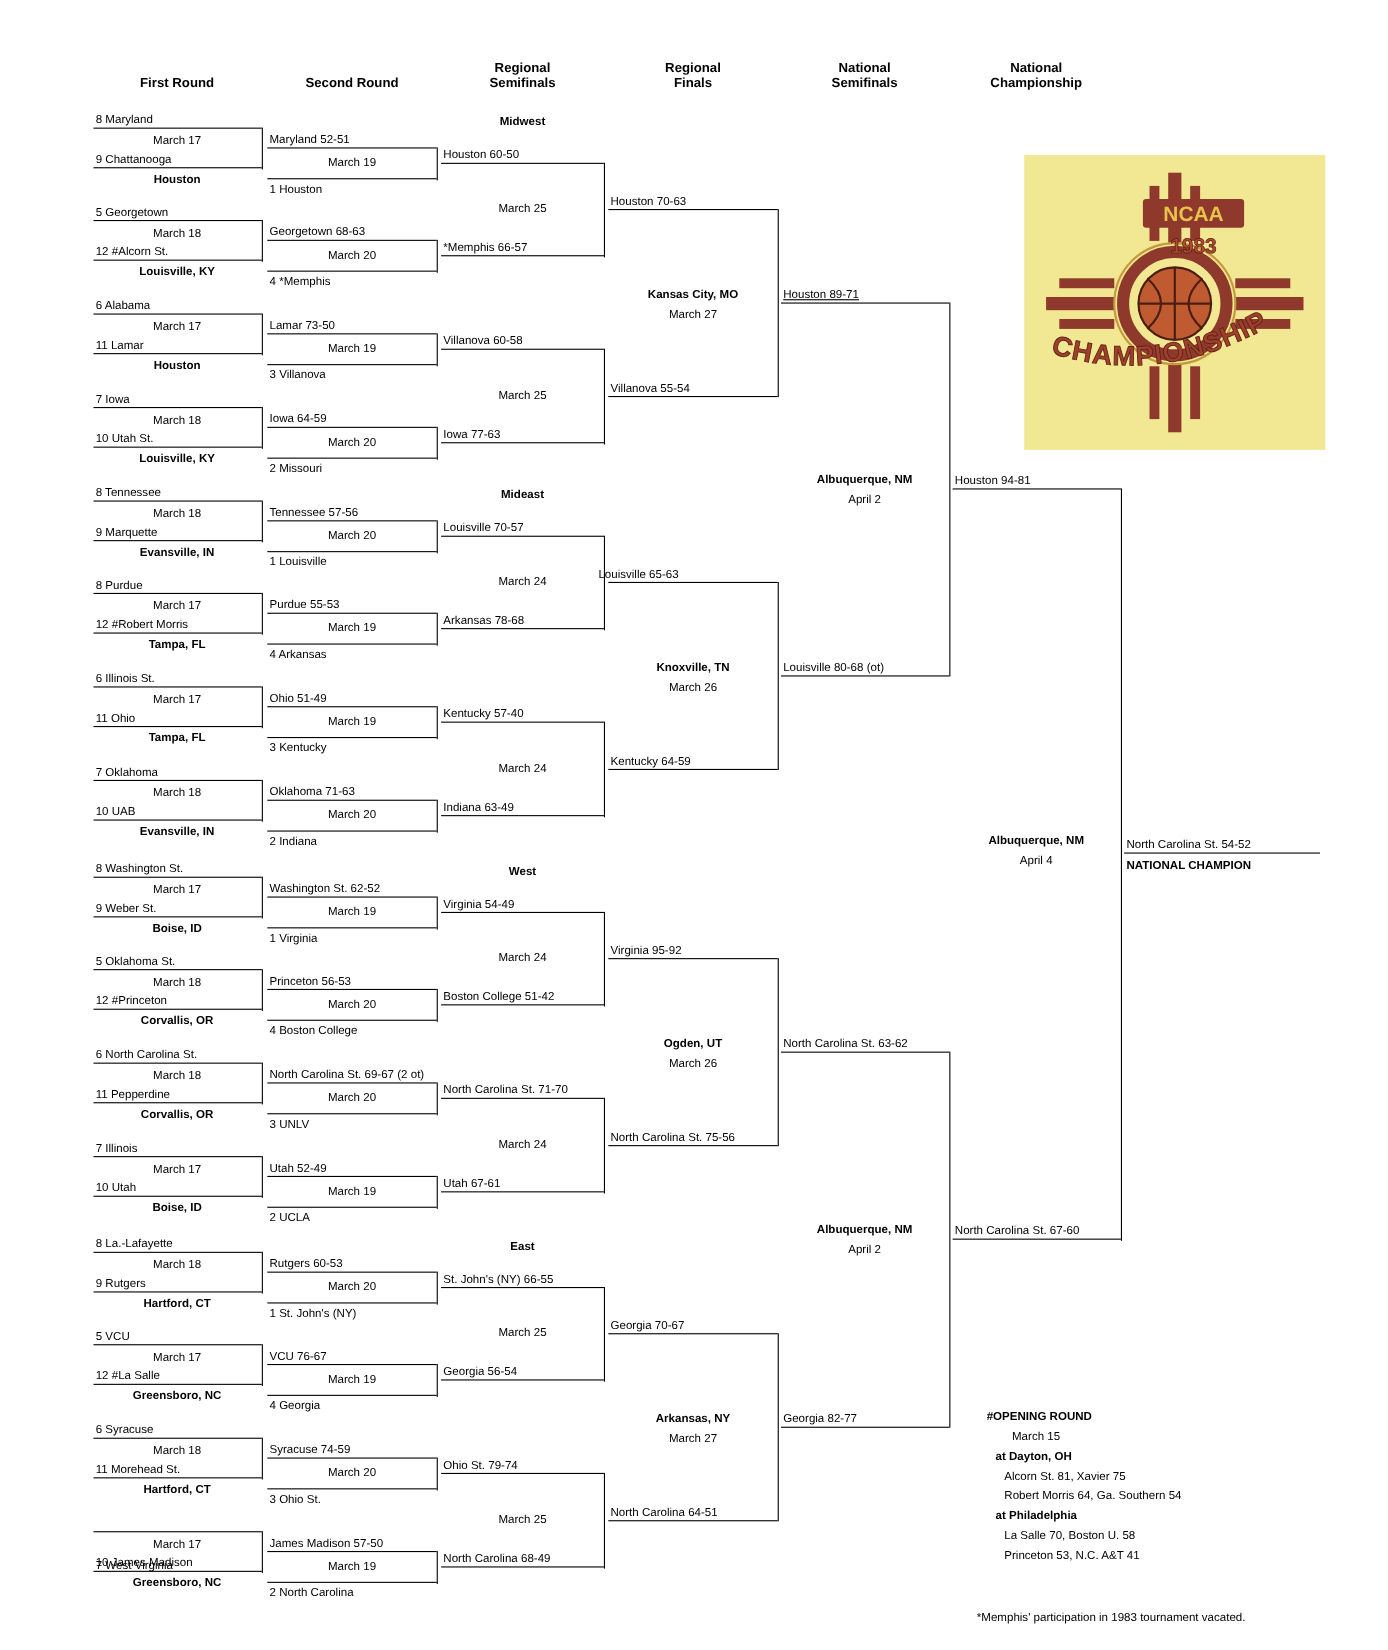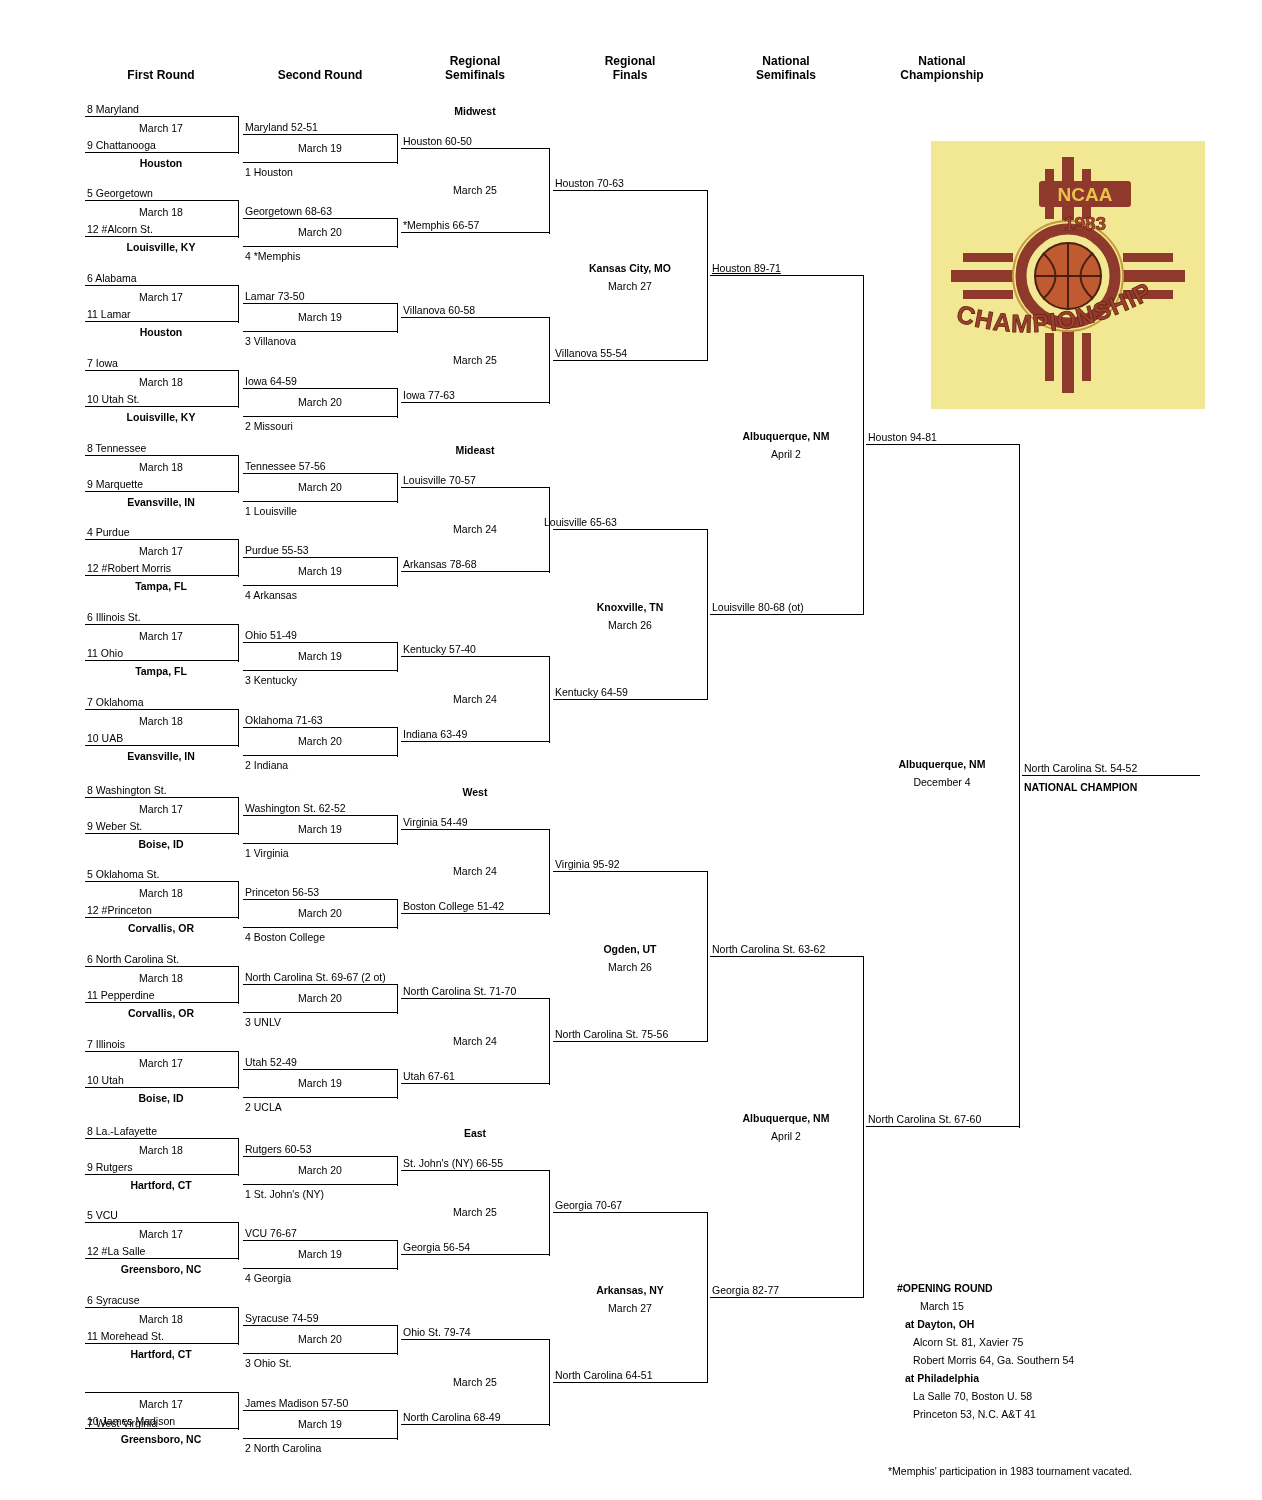--- a/index.html
+++ b/index.html
@@ -176,21 +176,21 @@
     <div class="lbl b c" style="left: 161px; top: 496px;">Evansville, IN</div>
     <div class="hl" style="left: 243px; top: 473px; width: 154px;"></div>
     <div class="hl" style="left: 243px; top: 501px; width: 154px;"></div>
     <div class="vl" style="left: 397px; top: 473px; height: 29.5px;"></div>
     <div class="lbl" style="left: 245px; top: 460px;">Tennessee 57-56</div>
     <div class="lbl c" style="left: 320px; top: 481px;">March 20</div>
     <div class="lbl" style="left: 245px; top: 505px;">1 Louisville</div>
     <div class="hl" style="left: 85px; top: 539px; width: 153px;"></div>
     <div class="hl" style="left: 85px; top: 575px; width: 153px;"></div>
     <div class="vl" style="left: 238px; top: 539px; height: 37.5px;"></div>
-    <div class="lbl" style="left: 87px; top: 526px;">4 Purdue</div>
+    <div class="lbl" style="left: 87px; top: 526px;">8 Purdue</div>
     <div class="lbl" style="left: 87px; top: 562px;">12 #Robert Morris</div>
     <div class="lbl c" style="left: 161px; top: 545px;">March 17</div>
     <div class="lbl b c" style="left: 161px; top: 580px;">Tampa, FL</div>
     <div class="hl" style="left: 243px; top: 557px; width: 154px;"></div>
     <div class="hl" style="left: 243px; top: 585px; width: 154px;"></div>
     <div class="vl" style="left: 397px; top: 557px; height: 29.5px;"></div>
     <div class="lbl" style="left: 245px; top: 544px;">Purdue 55-53</div>
     <div class="lbl c" style="left: 320px; top: 565px;">March 19</div>
     <div class="lbl" style="left: 245px; top: 589px;">4 Arkansas</div>
     <div class="hl" style="left: 85px; top: 624px; width: 153px;"></div>
@@ -395,17 +395,17 @@
     <div class="lbl" style="left: 712px; top: 942.75px;">North Carolina St. 63-62</div>
     <div class="lbl" style="left: 712px; top: 1283.75px;">Georgia 82-77</div>
     <div class="lbl b c" style="left: 786px; top: 1112.25px;">Albuquerque, NM</div>
     <div class="lbl c" style="left: 786px; top: 1130.25px;">April 2</div>
     <div class="hl" style="left: 866px; top: 444.25px; width: 153px;"></div>
     <div class="hl" style="left: 866px; top: 1126.25px; width: 153px;"></div>
     <div class="vl" style="left: 1019px; top: 444.25px; height: 683.5px;"></div>
     <div class="lbl" style="left: 868px; top: 431.25px;">Houston 94-81</div>
     <div class="lbl" style="left: 868px; top: 1113.25px;">North Carolina St. 67-60</div>
     <div class="lbl b c" style="left: 942px; top: 758.25px;">Albuquerque, NM</div>
-    <div class="lbl c" style="left: 942px; top: 776.25px;">December 4</div>
+    <div class="lbl c" style="left: 942px; top: 776.25px;">April 4</div>
     <div class="hl" style="left: 1022px; top: 775.25px; width: 178px;"></div>
     <div class="lbl" style="left: 1024px; top: 762.25px;">North Carolina St. 54-52</div>
     <div class="lbl b" style="left: 1024px; top: 781.25px;">NATIONAL CHAMPION</div>
   </div>
 
 </body></html>

